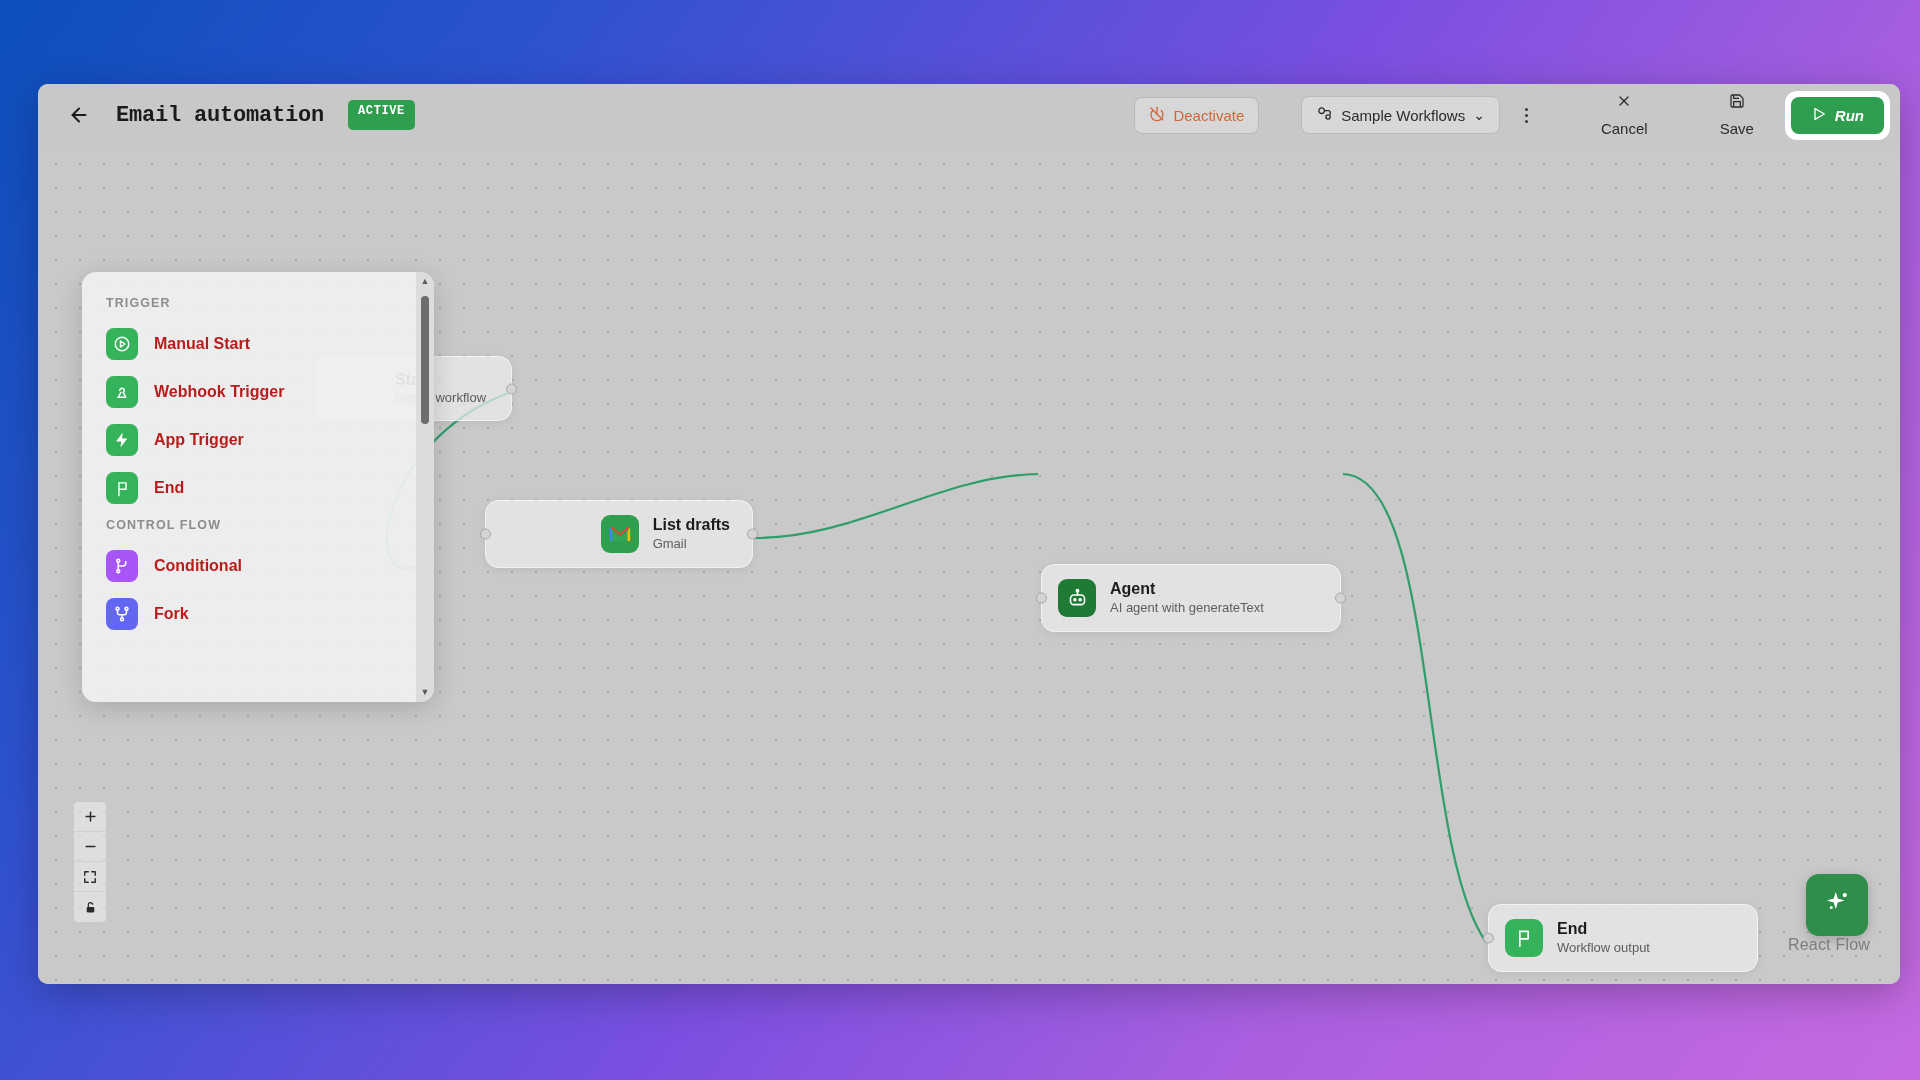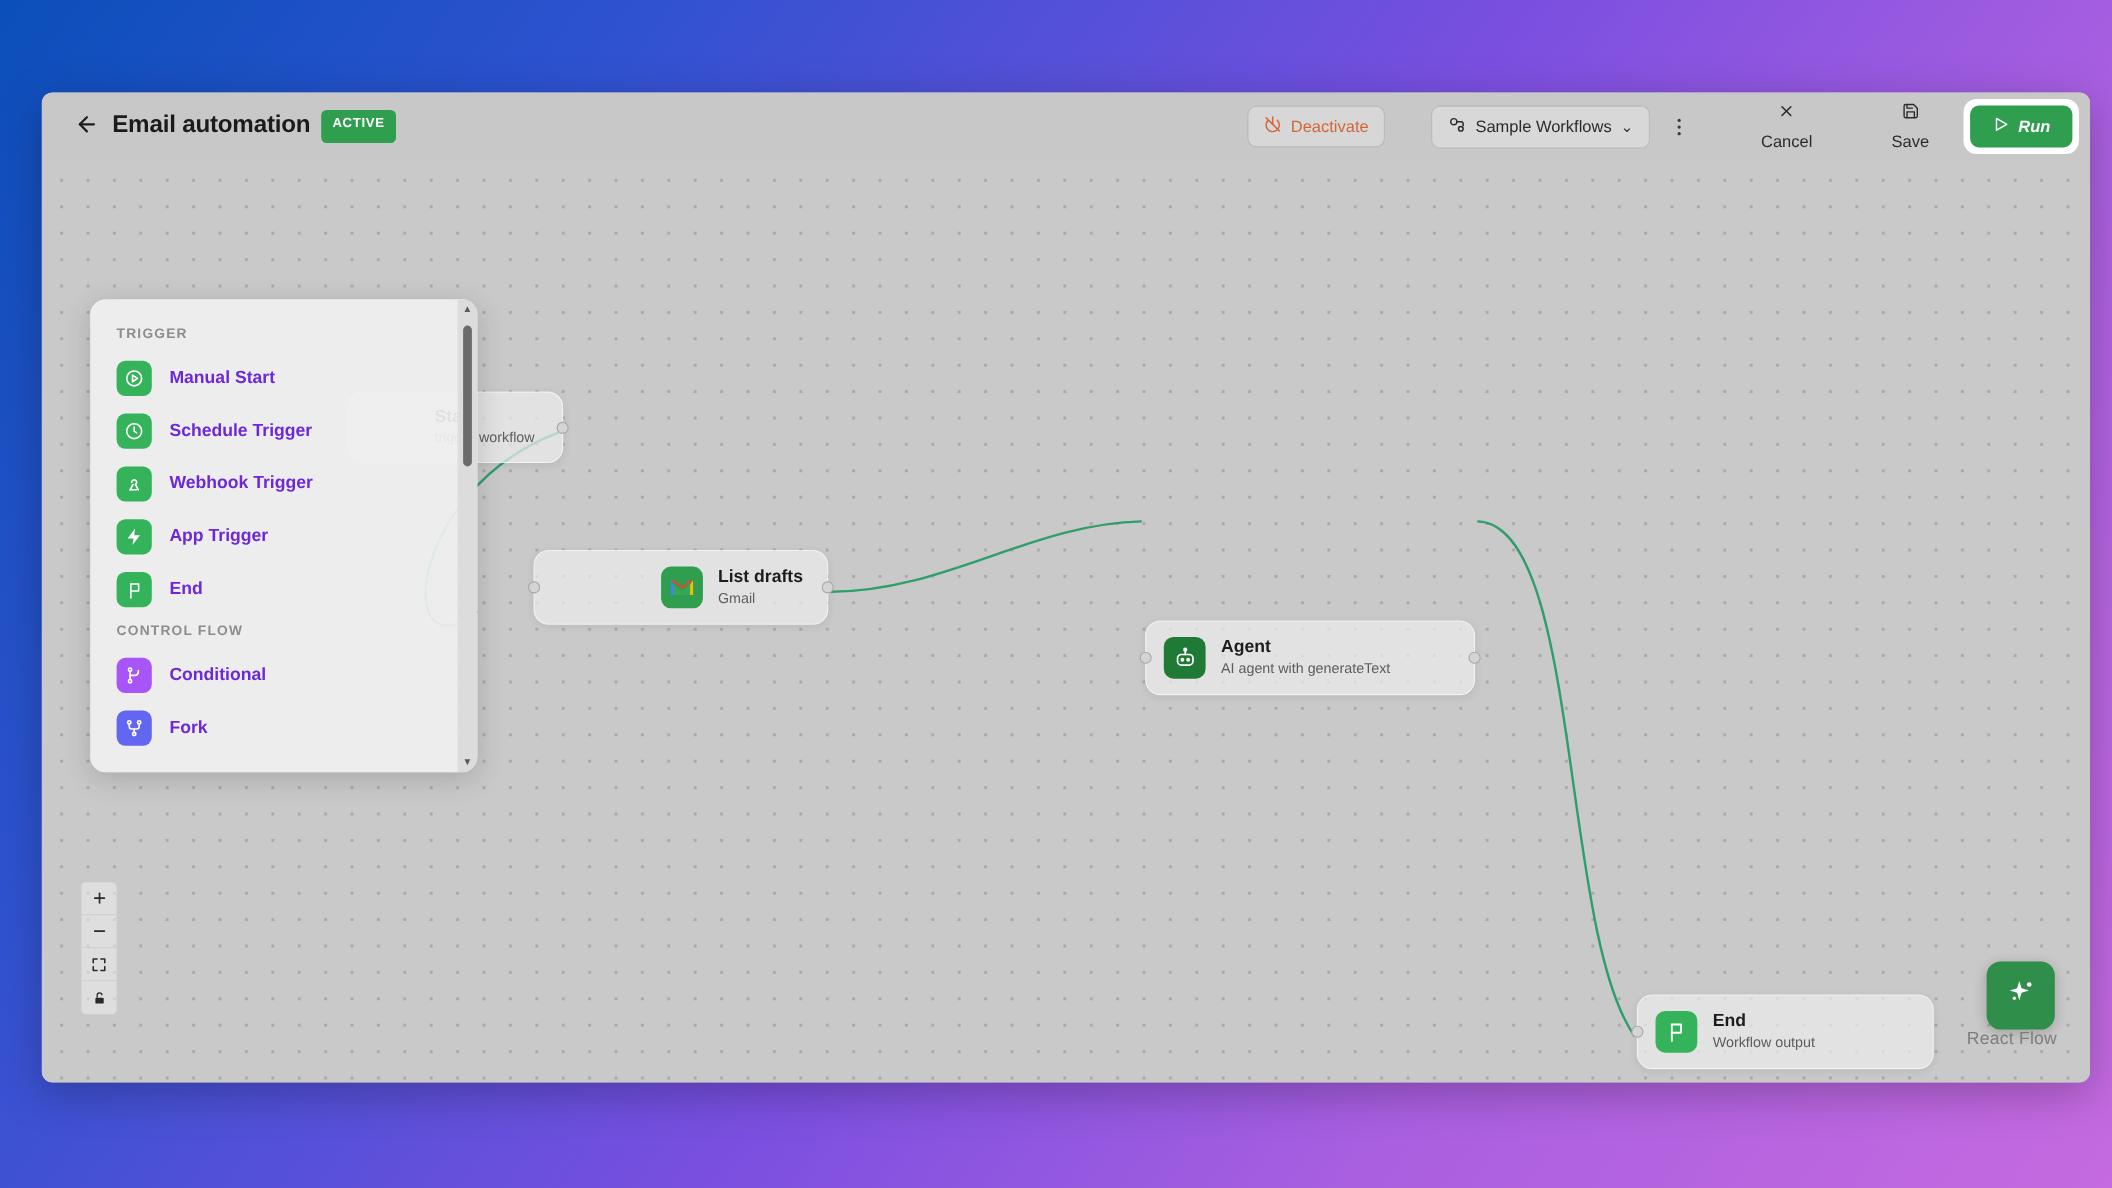--- a/index.html
+++ b/index.html
@@ -22,21 +22,21 @@
   }
 
   
   .header {
     position:absolute; left:0; top:0; right:0; height:62px;
     background:#c8c8c8;
     display:flex; align-items:center;
     padding:0 10px 0 28px;
     z-index:40;
   }
-  .hdr-left { display:flex; gap:10px; }
+  .hdr-left { display:flex; align-items:center; gap:24px;font-family:Liberation Mono, monospace; }
   .back-arrow {
     width:26px; height:26px; display:flex; align-items:center; justify-content:center;
     cursor:pointer; color:#1c1c1c;
   }
   .wf-title { font-size:22px; font-weight:700; color:#1b1b1b; letter-spacing:-.2px; white-space:nowrap; }
   .badge-active {
     background:#2f9e4f; color:#fff; font-size:12px; font-weight:700;
     letter-spacing:.6px; padding:4px 10px 12px; border-radius:5px;
   }
   .hdr-right { margin-left:auto; display:flex; align-items:center; gap:10px; }
@@ -129,21 +129,21 @@
     color:#8d8d8d; padding:6px 0 10px 24px;
   }
   .pal-item {
     display:flex; align-items:center; gap:16px;
     padding:8px 24px; cursor:pointer;
   }
   .pal-ico {
     width:32px; height:32px; border-radius:8px; flex:none;
     display:flex; align-items:center; justify-content:center;
   }
-  .pal-label { font-size:16px; color:#6d28d9; font-weight:600; }
+  .pal-label { font-size:16px; color:#b91c1c; font-weight:600; }
 
   .scrollbar {
     width:18px; flex:none; background:#dcdcdc;
     display:flex; flex-direction:column; align-items:center;
     justify-content:space-between; padding:5px 0;
     position:relative; cursor:pointer;
   }
   .sb-arrow { font-size:9px; color:#5a5a5a; line-height:1; }
   .sb-track { position:absolute; top:18px; bottom:18px; width:8px; }
   .sb-thumb {
@@ -369,29 +369,20 @@
         <div class="pal-item">
           <div class="pal-ico" style="background:#34b35a;">
             <svg width="18" height="18" viewBox="0 0 24 24" fill="none" stroke="#fff" stroke-width="2" stroke-linejoin="round">
                 <circle cx="12" cy="12" r="9"></circle>
                 <polygon points="10 8 16 12 10 16 10 8"></polygon>
               </svg>
           </div>
           <div class="pal-label">Manual Start</div>
         </div>
 
-        <div class="pal-item">
-          <div class="pal-ico" style="background:#34b35a;">
-            <svg width="18" height="18" viewBox="0 0 24 24" fill="none" stroke="#fff" stroke-width="2" stroke-linecap="round">
-                <circle cx="12" cy="12" r="9"></circle>
-                <polyline points="12 7 12 12 15 14"></polyline>
-              </svg>
-          </div>
-          <div class="pal-label">Schedule Trigger</div>
-        </div>
 
         <div class="pal-item">
           <div class="pal-ico" style="background:#34b35a;">
             <svg width="18" height="18" viewBox="0 0 24 24" fill="none" stroke="#fff" stroke-width="2" stroke-linecap="round" stroke-linejoin="round">
                 <path d="M9 10a3 3 0 1 1 4.5 2.6L17 19"></path>
                 <path d="M7 19h8"></path>
                 <path d="M10.5 12.6L7 19"></path>
               </svg>
           </div>
           <div class="pal-label">Webhook Trigger</div>

